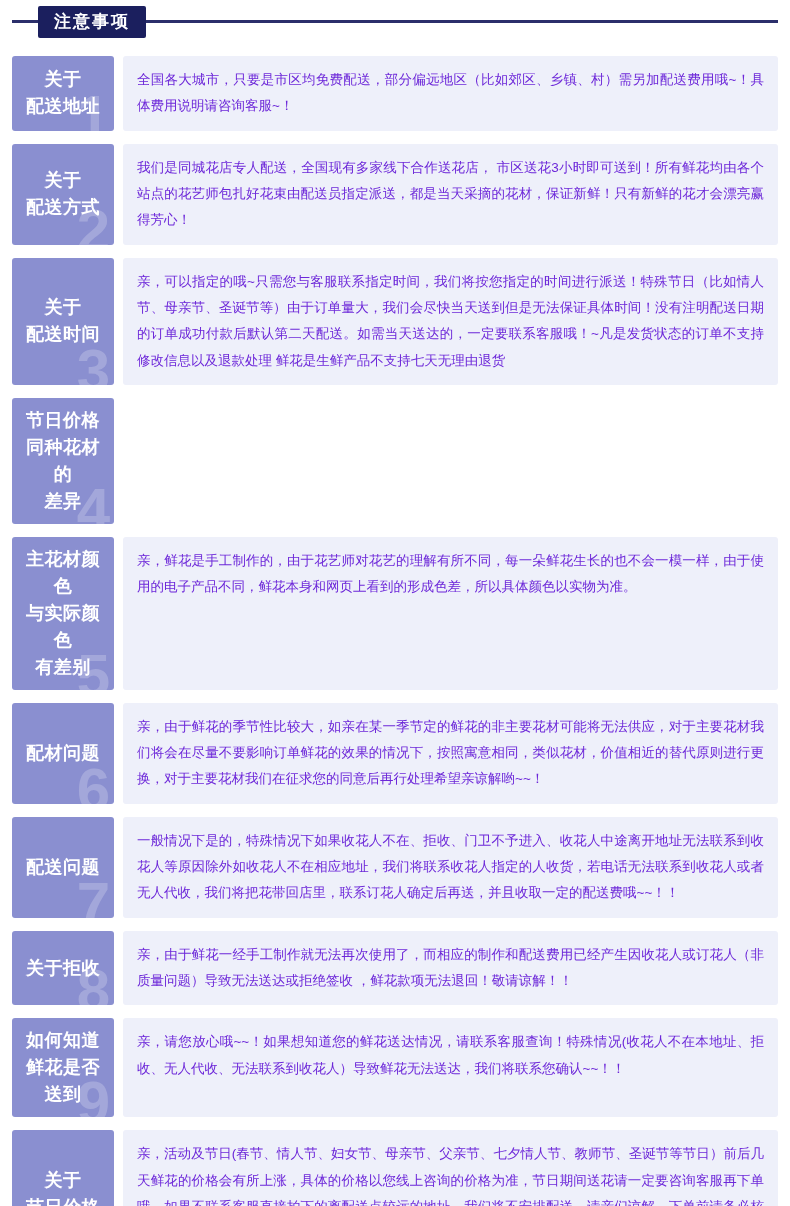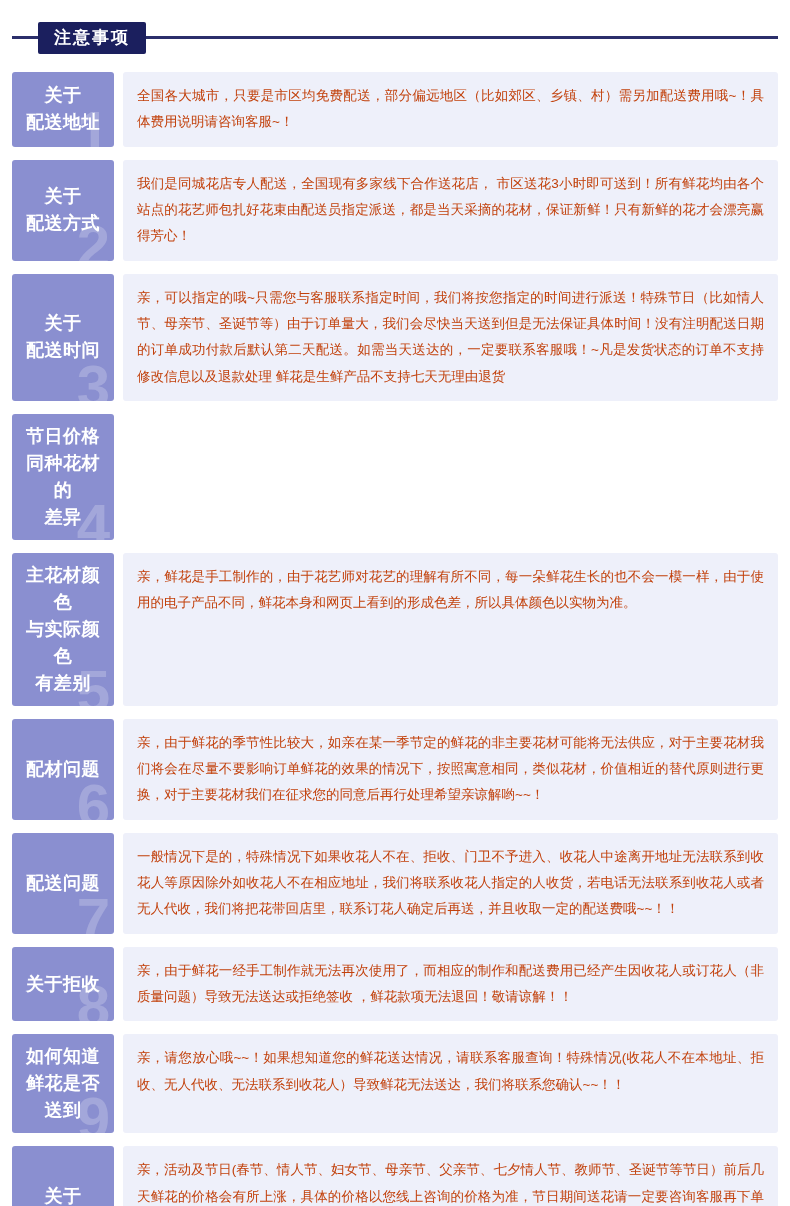--- a/index.html
+++ b/index.html
@@ -15,21 +15,21 @@
   .page {
     width: 790px;
     box-sizing: border-box;
     padding: 0 12px 18px 12px;
     background: #fff;
   }
   
   .header {
     position: relative;
     height: 44px;
-    margin: 16px 0 6px 0;
+    margin: 0 0 6px 0;
     text-decoration: underline;
   }
   .header-rule {
     position: absolute;
     left: 0;
     right: 0;
     top: 20px;
     height: 3px;
     background: #2b2f6b;
   }
@@ -92,21 +92,21 @@
   }
   .body-text {
     flex: 1;
     background: #eef0fa;
     border-radius: 3px;
     margin-left: 9px;
     padding: 11px 14px 11px 14px;
     box-sizing: border-box;
     font-size: 13.5px;
     line-height: 1.95;
-    color: #c2410c;
+    color: #6d28d9;
     text-align: justify;
   }
   .row.tall .body-text { line-height: 1.95; }
 </style>
 </head>
 <body>
 
 <div class="page">
 
   <div class="header">

